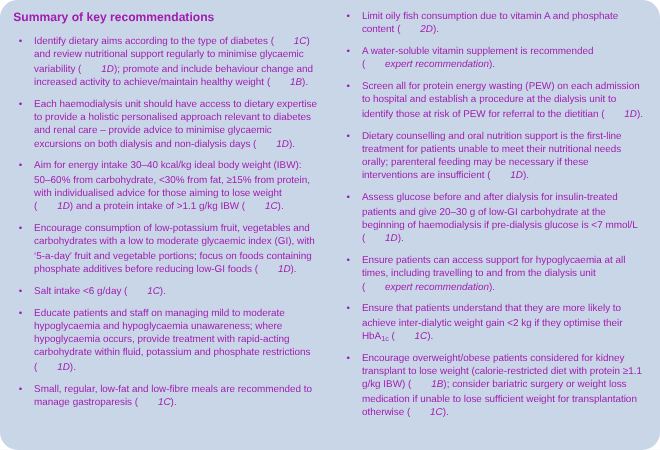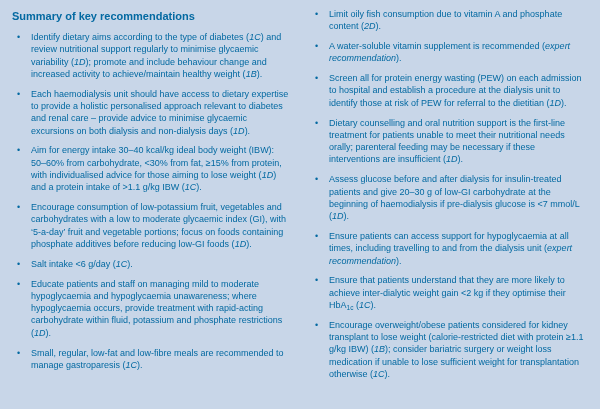--- a/index.html
+++ b/index.html
@@ -30,33 +30,33 @@
     line-height: 12.3px;
     margin-bottom: 7.5px;
   }
   .bullet {
     flex: 0 0 19px;
     box-sizing: border-box;
     padding-left: 5px;
     font-size: 9px;
   }
   .rec-text { flex: 1 1 auto; }
-  .rec-text em { font-style: italic; }
+  .rec-text em { font-style: italic; padding-left: 18px; }
   .rec-text sub {
     font-size: 6.5px;
     line-height: 0;
     position: relative;
     top: 2px;
     vertical-align: baseline;
   }
 </style>
 </head>
 <body>
 
-<div class="panel" style="background: rgb(200, 214, 232); color: #0369a1;">
+<div class="panel" style="background: rgb(200, 214, 232); color: #a21caf; border-radius: 16px;">
   <div class="col">
     <h2 class="title">Summary of key recommendations</h2>
     <ul class="recs">
         <li class="rec">
           <span class="bullet">•</span>
           <span class="rec-text">Identify dietary aims according to the type of diabetes (<em>1C</em>) and review nutritional support regularly to minimise glycaemic variability (<em>1D</em>); promote and include behaviour change and increased activity to achieve/maintain healthy weight (<em>1B</em>).</span>
         </li>
         <li class="rec">
           <span class="bullet">•</span>
           <span class="rec-text">Each haemodialysis unit should have access to dietary expertise to provide a holistic personalised approach relevant to diabetes and renal care – provide advice to minimise glycaemic excursions on both dialysis and non-dialysis days (<em>1D</em>).</span>

